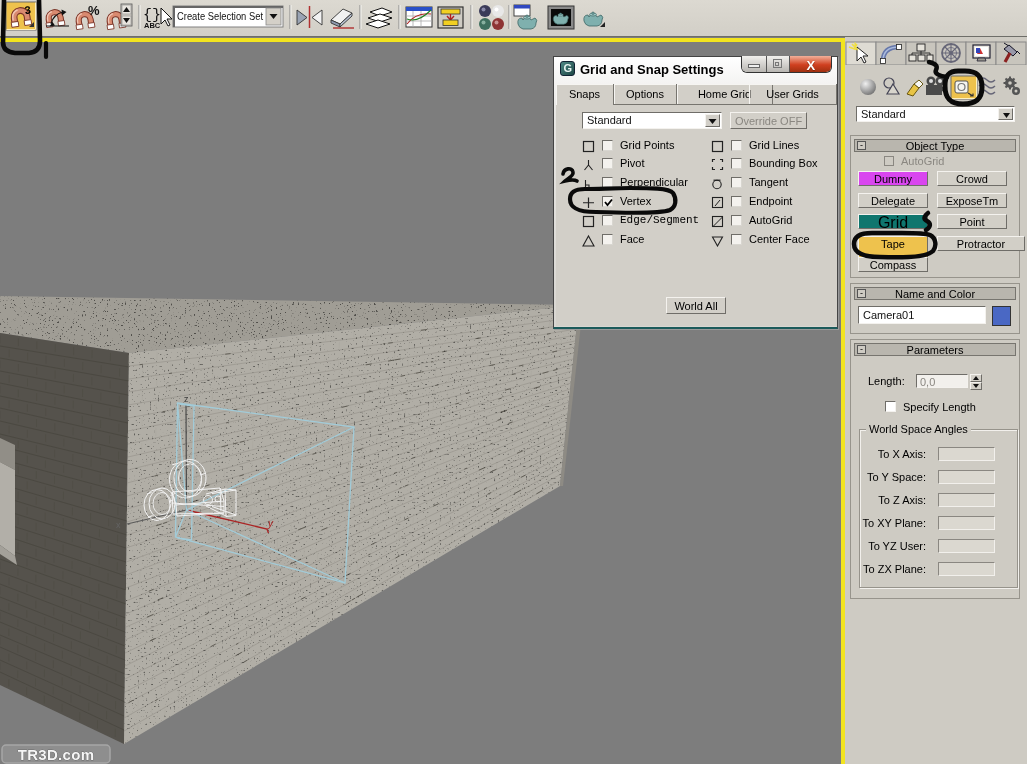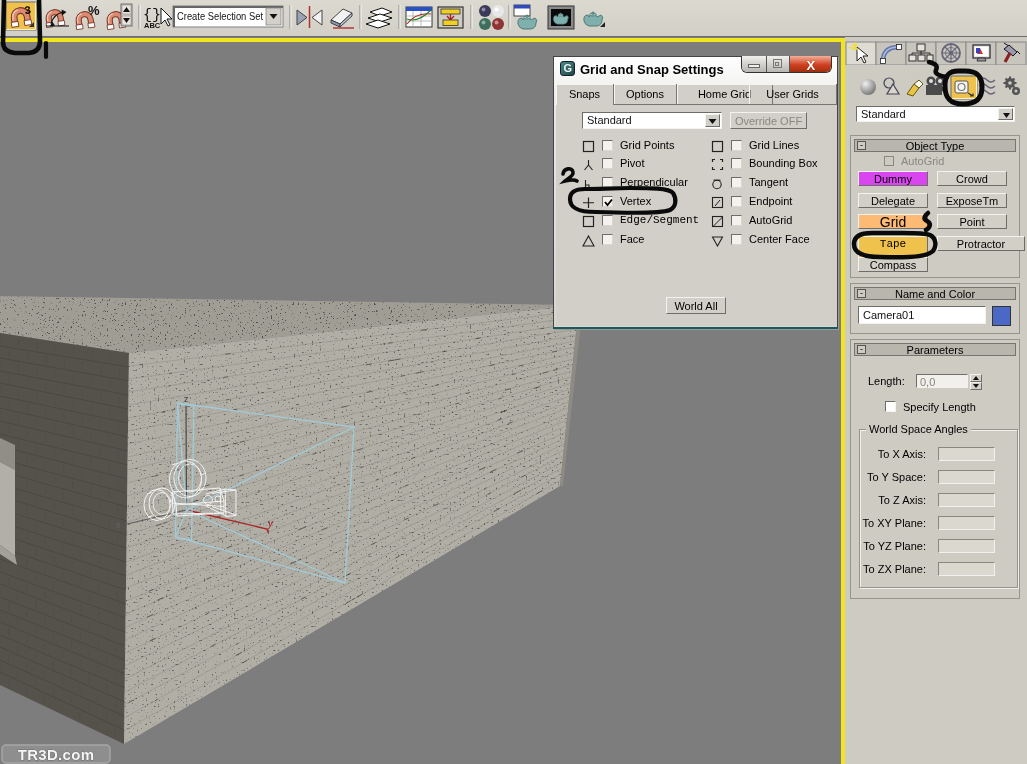--- a/index.html
+++ b/index.html
@@ -297,23 +297,23 @@
 <div style="position:absolute;left:850px;top:135px;width:170px;height:143px;border:1px solid #97948c;background:#cecbc3">
       <div style="position:absolute;left:3px;top:3px;right:3px;height:13px;background:#b9b6ae;border:1px solid #77756f;font-size:11px;font-family:'Liberation Sans',sans-serif;text-align:center;color:#000;line-height:13px">Object Type</div>
       <div style="position:absolute;left:6px;top:5px;width:9px;height:9px;background:#cecbc3;border:1px solid #555;font-size:9px;line-height:7px;text-align:center;color:#000">-</div>
     </div>
 <div style="position:absolute;left:884px;top:156px;width:10px;height:10px;background:#cecbc3;border:1px solid #8a8781"></div>
 <div style="position:absolute;left:901px;top:155px;font-size:11px;font-family:'Liberation Sans',sans-serif;color:#8a8781">AutoGrid</div>
 <div style="position:absolute;left:858px;top:171px;width:70px;height:15px;background:#d946ef;border:1px solid;border-color:#f4f2ee #6f6d68 #6f6d68 #f4f2ee;font-size:11px;font-family:'Liberation Sans',sans-serif;color:#000;text-align:center;line-height:15px">Dummy</div>
 <div style="position:absolute;left:937px;top:171px;width:70px;height:15px;background:#d2cfc7;border:1px solid;border-color:#f4f2ee #6f6d68 #6f6d68 #f4f2ee;font-size:11px;font-family:'Liberation Sans',sans-serif;color:#000;text-align:center;line-height:15px">Crowd</div>
 <div style="position:absolute;left:858px;top:192.5px;width:70px;height:15px;background:#d2cfc7;border:1px solid;border-color:#f4f2ee #6f6d68 #6f6d68 #f4f2ee;font-size:11px;font-family:'Liberation Sans',sans-serif;color:#000;text-align:center;line-height:15px">Delegate</div>
 <div style="position:absolute;left:937px;top:192.5px;width:70px;height:15px;background:#d2cfc7;border:1px solid;border-color:#f4f2ee #6f6d68 #6f6d68 #f4f2ee;font-size:11px;font-family:'Liberation Sans',sans-serif;color:#000;text-align:center;line-height:15px">ExposeTm</div>
-<div style="position:absolute;left:858px;top:214px;width:70px;height:15px;background:#fdba74;border:1px solid;border-color:#f4f2ee #6f6d68 #6f6d68 #f4f2ee;font-size:14px;font-family:'Liberation Sans',sans-serif;color:#000;text-align:center;line-height:15px">Grid</div>
+<div style="position:absolute;left:858px;top:214px;width:70px;height:15px;background:#0f766e;border:1px solid;border-color:#f4f2ee #6f6d68 #6f6d68 #f4f2ee;font-size:16px;font-family:'Liberation Sans',sans-serif;color:#000;text-align:center;line-height:15px">Grid</div>
 <div style="position:absolute;left:937px;top:214px;width:70px;height:15px;background:#d2cfc7;border:1px solid;border-color:#f4f2ee #6f6d68 #6f6d68 #f4f2ee;font-size:11px;font-family:'Liberation Sans',sans-serif;color:#000;text-align:center;line-height:15px">Point</div>
-<div style="position:absolute;left:858px;top:235.5px;width:70px;height:31px;background:#eec24d;border:1px solid;border-color:#f4f2ee #6f6d68 #6f6d68 #f4f2ee;font-size:11px;font-family:Liberation Mono, monospace;color:#000;text-align:center;line-height:15px">Tape</div>
+<div style="position:absolute;left:858px;top:235.5px;width:70px;height:31px;background:#eec24d;border:1px solid;border-color:#f4f2ee #6f6d68 #6f6d68 #f4f2ee;font-size:11px;font-family:Liberation Sans, sans-serif;color:#000;text-align:center;line-height:15px">Tape</div>
 <div style="position:absolute;left:937px;top:235.5px;width:88px;height:15px;background:#d2cfc7;border:1px solid;border-color:#f4f2ee #6f6d68 #6f6d68 #f4f2ee;font-size:11px;font-family:'Liberation Sans',sans-serif;color:#000;text-align:center;line-height:15px">Protractor</div>
 <div style="position:absolute;left:858px;top:257px;width:70px;height:15px;background:#d2cfc7;border:1px solid;border-color:#f4f2ee #6f6d68 #6f6d68 #f4f2ee;font-size:11px;font-family:'Liberation Sans',sans-serif;color:#000;text-align:center;line-height:15px">Compass</div>
 <div style="position:absolute;left:850px;top:283px;width:170px;height:51px;border:1px solid #97948c;background:#cecbc3">
       <div style="position:absolute;left:3px;top:3px;right:3px;height:13px;background:#b9b6ae;border:1px solid #77756f;font-size:11px;font-family:'Liberation Sans',sans-serif;text-align:center;color:#000;line-height:13px">Name and Color</div>
       <div style="position:absolute;left:6px;top:5px;width:9px;height:9px;background:#cecbc3;border:1px solid #555;font-size:9px;line-height:7px;text-align:center;color:#000">-</div>
     </div>
 <div style="position:absolute;left:858px;top:306px;width:128px;height:18px;background:#fff;border:1px solid;border-color:#6f6d68 #f4f2ee #f4f2ee #6f6d68;">
       <span style="position:absolute;left:4px;top:2px;font-size:11px;font-family:'Liberation Sans',sans-serif;color:#111">Camera01</span>
     </div>
 <div style="position:absolute;left:992px;top:306px;width:19px;height:20px;background:#4a68c4;border:1px solid #333"></div>
@@ -342,21 +342,21 @@
 <div style="position:absolute;left:859px;top:429px;width:159px;height:159px;border:1px solid #96938b;box-shadow:1px 1px 0 #f2f0ec inset, 1px 1px 0 #f2f0ec"></div>
 <div style="position:absolute;left:866px;top:423px;background:#cecbc3;padding:0 3px;font-size:11px;font-family:'Liberation Sans',sans-serif;color:#000">World Space Angles</div>
 <div style="position:absolute;left:860px;top:448px;width:66px;text-align:right;font-size:11px;font-family:'Liberation Sans',sans-serif;color:#000">To X Axis:</div>
 <div style="position:absolute;left:938px;top:447px;width:57px;height:14px;background:#dbd8d0;border:1px solid;border-color:#8a8781 #f2f0ec #f2f0ec #8a8781"></div>
 <div style="position:absolute;left:860px;top:471px;width:66px;text-align:right;font-size:11px;font-family:'Liberation Sans',sans-serif;color:#000">To Y Space:</div>
 <div style="position:absolute;left:938px;top:470px;width:57px;height:14px;background:#dbd8d0;border:1px solid;border-color:#8a8781 #f2f0ec #f2f0ec #8a8781"></div>
 <div style="position:absolute;left:860px;top:494px;width:66px;text-align:right;font-size:11px;font-family:'Liberation Sans',sans-serif;color:#000">To Z Axis:</div>
 <div style="position:absolute;left:938px;top:493px;width:57px;height:14px;background:#dbd8d0;border:1px solid;border-color:#8a8781 #f2f0ec #f2f0ec #8a8781"></div>
 <div style="position:absolute;left:860px;top:517px;width:66px;text-align:right;font-size:11px;font-family:'Liberation Sans',sans-serif;color:#000">To XY Plane:</div>
 <div style="position:absolute;left:938px;top:516px;width:57px;height:14px;background:#dbd8d0;border:1px solid;border-color:#8a8781 #f2f0ec #f2f0ec #8a8781"></div>
-<div style="position:absolute;left:860px;top:540px;width:66px;text-align:right;font-size:11px;font-family:'Liberation Sans',sans-serif;color:#000">To YZ Plane:</div>
+<div style="position:absolute;left:860px;top:540px;width:66px;text-align:right;font-size:11px;font-family:'Liberation Sans',sans-serif;color:#000">To YZ User:</div>
 <div style="position:absolute;left:938px;top:539px;width:57px;height:14px;background:#dbd8d0;border:1px solid;border-color:#8a8781 #f2f0ec #f2f0ec #8a8781"></div>
 <div style="position:absolute;left:860px;top:563px;width:66px;text-align:right;font-size:11px;font-family:'Liberation Sans',sans-serif;color:#000">To ZX Plane:</div>
 <div style="position:absolute;left:938px;top:562px;width:57px;height:14px;background:#dbd8d0;border:1px solid;border-color:#8a8781 #f2f0ec #f2f0ec #8a8781"></div>
 
 <div style="position:absolute;left:553px;top:56px;width:285px;height:273px;background:linear-gradient(180deg,#ffffff,#e8e7e4 20%,#d8d6d1);border:1px solid #444;border-bottom:2px solid #1b5a5a;box-shadow:1px 1px 0 #999"></div>
 <div style="position:absolute;left:560px;top:61px;width:15px;height:15px;background:linear-gradient(135deg,#4e8886,#1c4644);border-radius:3px;border:1px solid #123">
       <span style="position:absolute;left:2.5px;top:0px;font-size:11px;font-weight:bold;color:#e8f4f2;font-family:'Liberation Sans',sans-serif">G</span>
     </div>
 <div style="position:absolute;left:580px;top:62px;font-size:13px;font-weight:bold;font-family:'Liberation Sans',sans-serif;color:#000">Grid and Snap Settings</div>
 <div style="position:absolute;left:741px;top:56px;width:91px;height:17px;border:1px solid #333;border-top:none;border-radius:0 0 6px 6px;overflow:hidden;display:flex">

